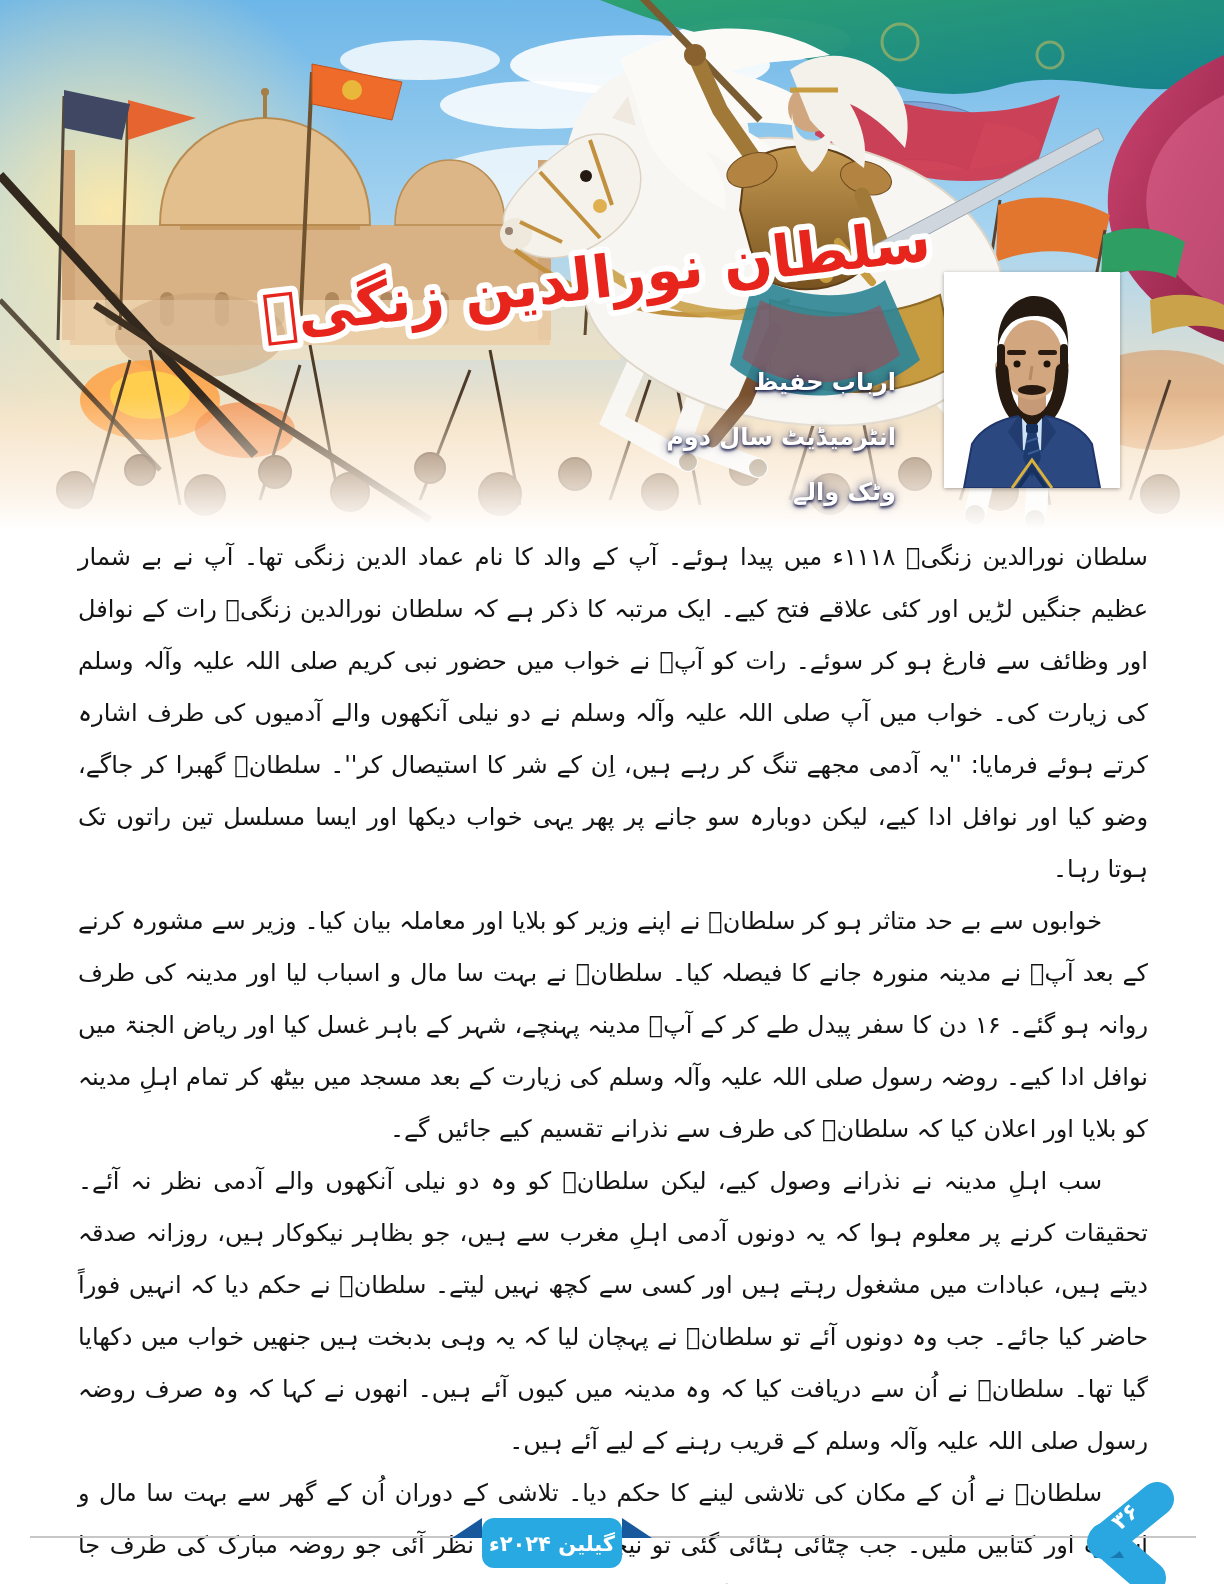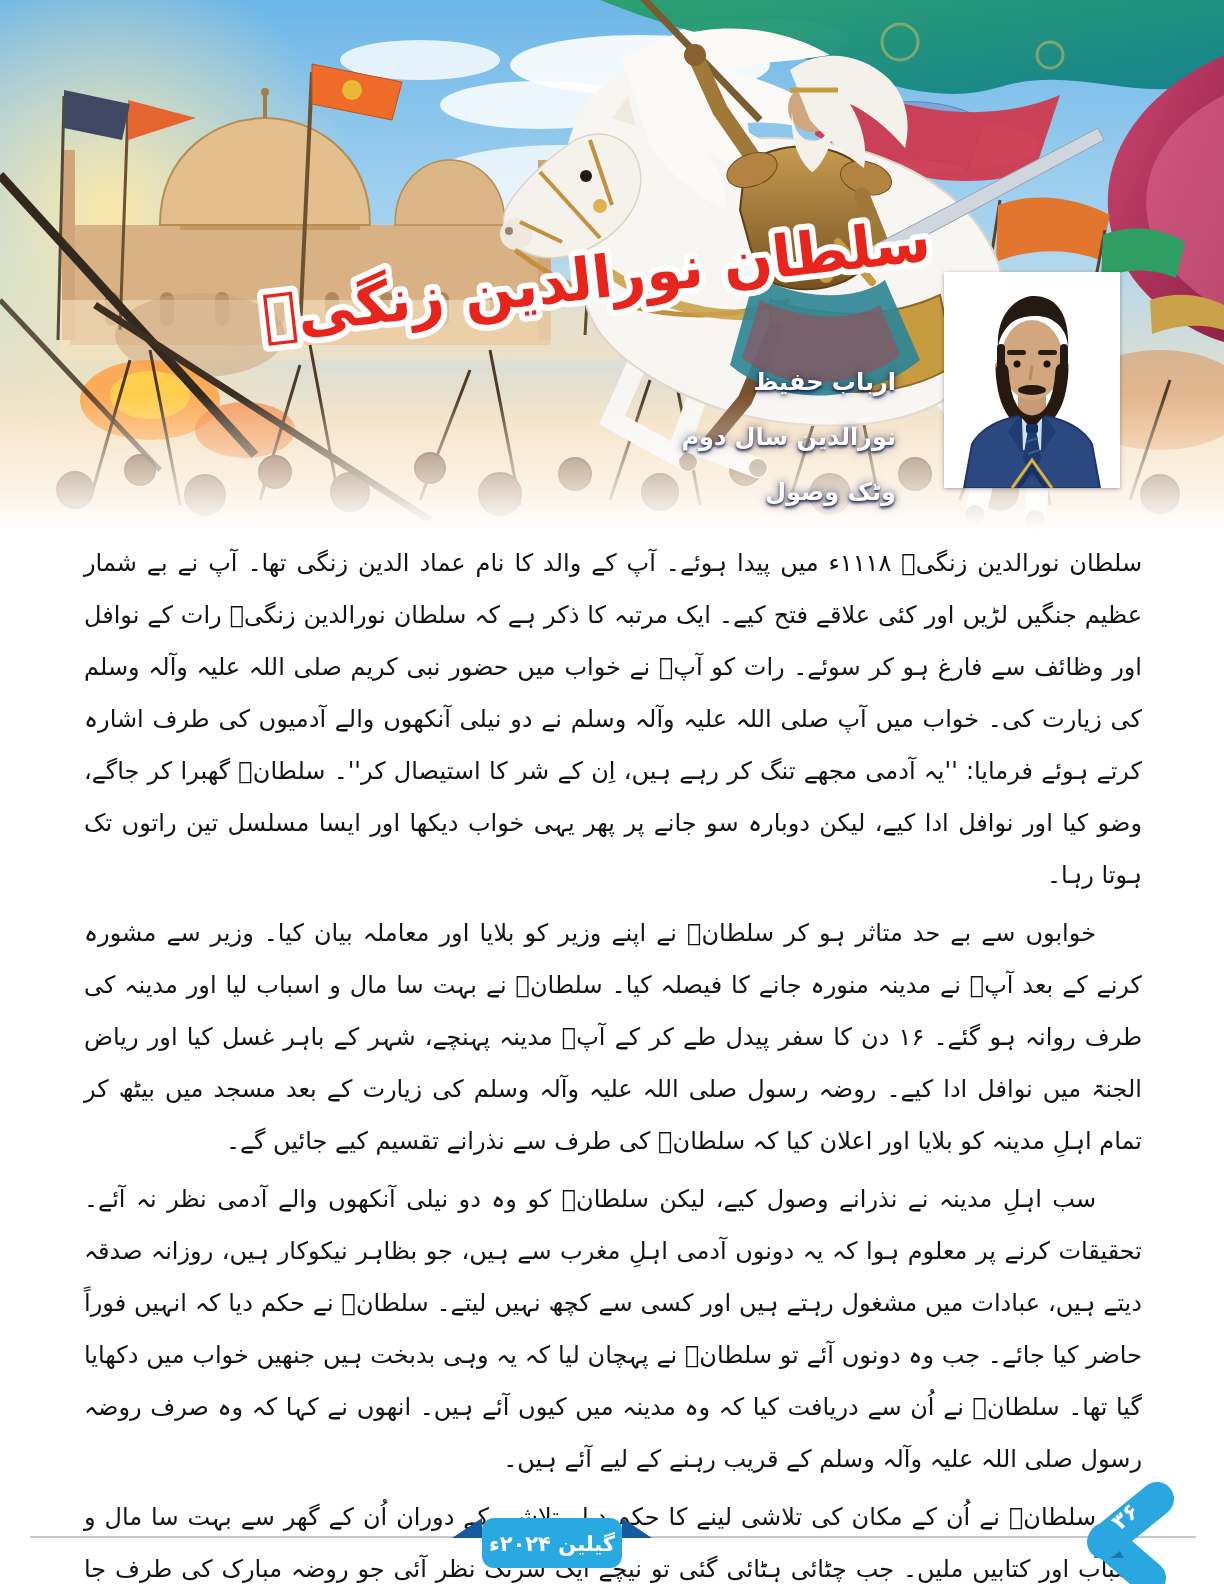--- a/index.html
+++ b/index.html
@@ -32,21 +32,21 @@
     color:#ffffff;font-size:24px;font-weight:bold;line-height:1;
     margin-bottom:31px;
     text-shadow:0 2px 3px rgba(15,20,70,.9),0 0 8px rgba(15,20,70,.7);
   }
   
   .body-text{
     position:absolute;left:78px;right:76px;top:531px;
     direction:rtl;text-align:justify;
     font-size:24px;line-height:52px;color:#141414;
   }
-  .body-text p{margin:6px;text-indent:46px;}
+  .body-text p{margin:0;text-indent:46px;}
   .body-text p.first{text-indent:0;}
   
   .footer-rule{
     position:absolute;left:30px;right:28px;top:1536px;height:2px;
     background:#c7c7c7;
   }
   .banner{position:absolute;left:446px;top:1512px;width:212px;height:62px;text-decoration:underline;}
   .page-marker{position:absolute;left:1072px;top:1482px;width:104px;height:102px;}
   text{font-family:"DejaVu Sans",sans-serif;}
 </style>
@@ -295,22 +295,22 @@
       <rect x="82" y="152" width="12" height="9" rx="2" fill="#16305e"></rect>
       <line x1="82" y1="170" x2="94" y2="166" stroke="#3a5c96" stroke-width="2"></line>
       <line x1="84" y1="182" x2="95" y2="178" stroke="#3a5c96" stroke-width="2"></line>
       <polyline points="68,216 88,188 108,216" fill="none" stroke="#d9b13c" stroke-width="3"></polyline>
       <polyline points="74,216 88,196 102,216" fill="none" stroke="#17305e" stroke-width="4"></polyline>
     </svg>
   </div>
 
   <div class="byline" dir="rtl">
     <div>ارباب حفیظ</div>
-    <div>نورالدین سال دوم</div>
-    <div>وٹک وصول</div>
+    <div>انٹرمیڈیٹ سال دوم</div>
+    <div>وٹک والے</div>
   </div>
 
   <div class="body-text" lang="ur" dir="rtl">
     <p class="first">سلطان نورالدین زنگیؒ ۱۱۱۸ء میں پیدا ہوئے۔ آپ کے والد کا نام عماد الدین زنگی تھا۔ آپ نے بے شمار عظیم جنگیں لڑیں اور کئی علاقے فتح کیے۔ ایک مرتبہ کا ذکر ہے کہ سلطان نورالدین زنگیؒ رات کے نوافل اور وظائف سے فارغ ہو کر سوئے۔ رات کو آپؒ نے خواب میں حضور نبی کریم صلی اللہ علیہ وآلہ وسلم کی زیارت کی۔ خواب میں آپ صلی اللہ علیہ وآلہ وسلم نے دو نیلی آنکھوں والے آدمیوں کی طرف اشارہ کرتے ہوئے فرمایا: ''یہ آدمی مجھے تنگ کر رہے ہیں، اِن کے شر کا استیصال کر''۔ سلطانؒ گھبرا کر جاگے، وضو کیا اور نوافل ادا کیے، لیکن دوبارہ سو جانے پر پھر یہی خواب دیکھا اور ایسا مسلسل تین راتوں تک ہوتا رہا۔</p>
     <p>خوابوں سے بے حد متاثر ہو کر سلطانؒ نے اپنے وزیر کو بلایا اور معاملہ بیان کیا۔ وزیر سے مشورہ کرنے کے بعد آپؒ نے مدینہ منورہ جانے کا فیصلہ کیا۔ سلطانؒ نے بہت سا مال و اسباب لیا اور مدینہ کی طرف روانہ ہو گئے۔ ۱۶ دن کا سفر پیدل طے کر کے آپؒ مدینہ پہنچے، شہر کے باہر غسل کیا اور ریاض الجنۃ میں نوافل ادا کیے۔ روضہ رسول صلی اللہ علیہ وآلہ وسلم کی زیارت کے بعد مسجد میں بیٹھ کر تمام اہلِ مدینہ کو بلایا اور اعلان کیا کہ سلطانؒ کی طرف سے نذرانے تقسیم کیے جائیں گے۔</p>
     <p>سب اہلِ مدینہ نے نذرانے وصول کیے، لیکن سلطانؒ کو وہ دو نیلی آنکھوں والے آدمی نظر نہ آئے۔ تحقیقات کرنے پر معلوم ہوا کہ یہ دونوں آدمی اہلِ مغرب سے ہیں، جو بظاہر نیکوکار ہیں، روزانہ صدقہ دیتے ہیں، عبادات میں مشغول رہتے ہیں اور کسی سے کچھ نہیں لیتے۔ سلطانؒ نے حکم دیا کہ انہیں فوراً حاضر کیا جائے۔ جب وہ دونوں آئے تو سلطانؒ نے پہچان لیا کہ یہ وہی بدبخت ہیں جنھیں خواب میں دکھایا گیا تھا۔ سلطانؒ نے اُن سے دریافت کیا کہ وہ مدینہ میں کیوں آئے ہیں۔ انھوں نے کہا کہ وہ صرف روضہ رسول صلی اللہ علیہ وآلہ وسلم کے قریب رہنے کے لیے آئے ہیں۔</p>
     <p>سلطانؒ نے اُن کے مکان کی تلاشی لینے کا حکم دیا۔ تلاشی کے دوران اُن کے گھر سے بہت سا مال و اسباب اور کتابیں ملیں۔ جب چٹائی ہٹائی گئی تو نیچے ایک سرنگ نظر آئی جو روضہ مبارک کی طرف جا رہی تھی۔ یہ دونوں بدبخت راتوں کو سرنگ کھودتے تھے اور مٹی مشکیزوں میں بھر کر قبرستان میں لے جا کر پھینک دیتے تھے۔ سلطانؒ نے فوراً اِن دونوں کو سخت سزا دینے کا حکم دیا اور روضہ رسول صلی اللہ علیہ وآلہ وسلم کی حفاظت کے لیے سرنگ کے نیچے کھدائی کروا کر سیسہ پگھلا کر بھروا دیا، تا کہ آئندہ کوئی ایسی کوشش نہ کر سکے۔</p>
 
   </div>
 

